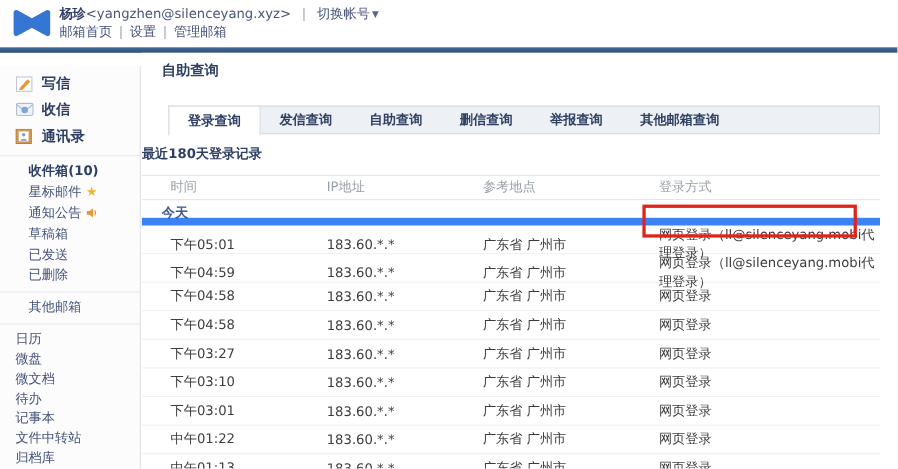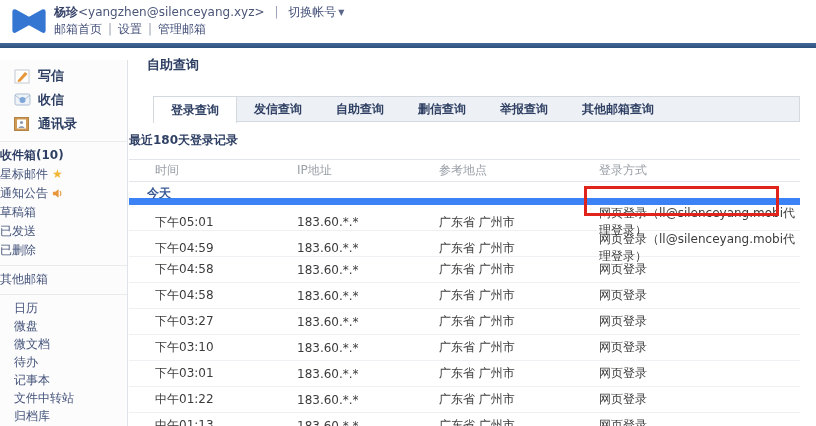--- a/index.html
+++ b/index.html
@@ -21,21 +21,21 @@
   .navybar { position:absolute; left:0; top:43px; width:100%; height:5px;
     background:linear-gradient(#456a97,#2d4f7c); }
 
   
   .sidebar { position:absolute; left:0; top:60px; width:128px; height:378px;
     background:#fcfcfd; border-right:1px solid #dfe2e7; padding-top:4px; }
   .side-action { height:24px; display:flex; align-items:center; padding-left:14px;
     font-weight:bold; color:#2e3f63; font-size:13px; cursor:pointer; }
   .side-action .aicon { width:17px; height:15px; margin-right:7px; display:inline-flex; }
   .side-div { border-top:1px solid #e8eaee; margin:5px 0 4px 0; }
-  .side-item { height:19px; line-height:19px; padding-left:0; padding-right:8px;
+  .side-item { height:19px; line-height:19px; padding-left:26px; padding-right:8px;
     color:#44537a; cursor:pointer; display:flex; align-items:center; }
   .side-item.bold { font-weight:bold; color:#2e3f63; }
   .side-item .trail-icon { margin-left:4px; font-size:11px; }
   .side-item .spacer { flex:1; }
   .side-item .action-link { color:#707a8e; font-size:11px; }
   .side-app { height:18px; line-height:18px; padding-left:14px; color:#44537a; cursor:pointer; }
 
   
   .content { position:absolute; left:129px; top:48px; width:687px; height:378px; background:#fff; }
   .page-title { height:48px; line-height:34px; padding-left:18px; font-weight:bold;

